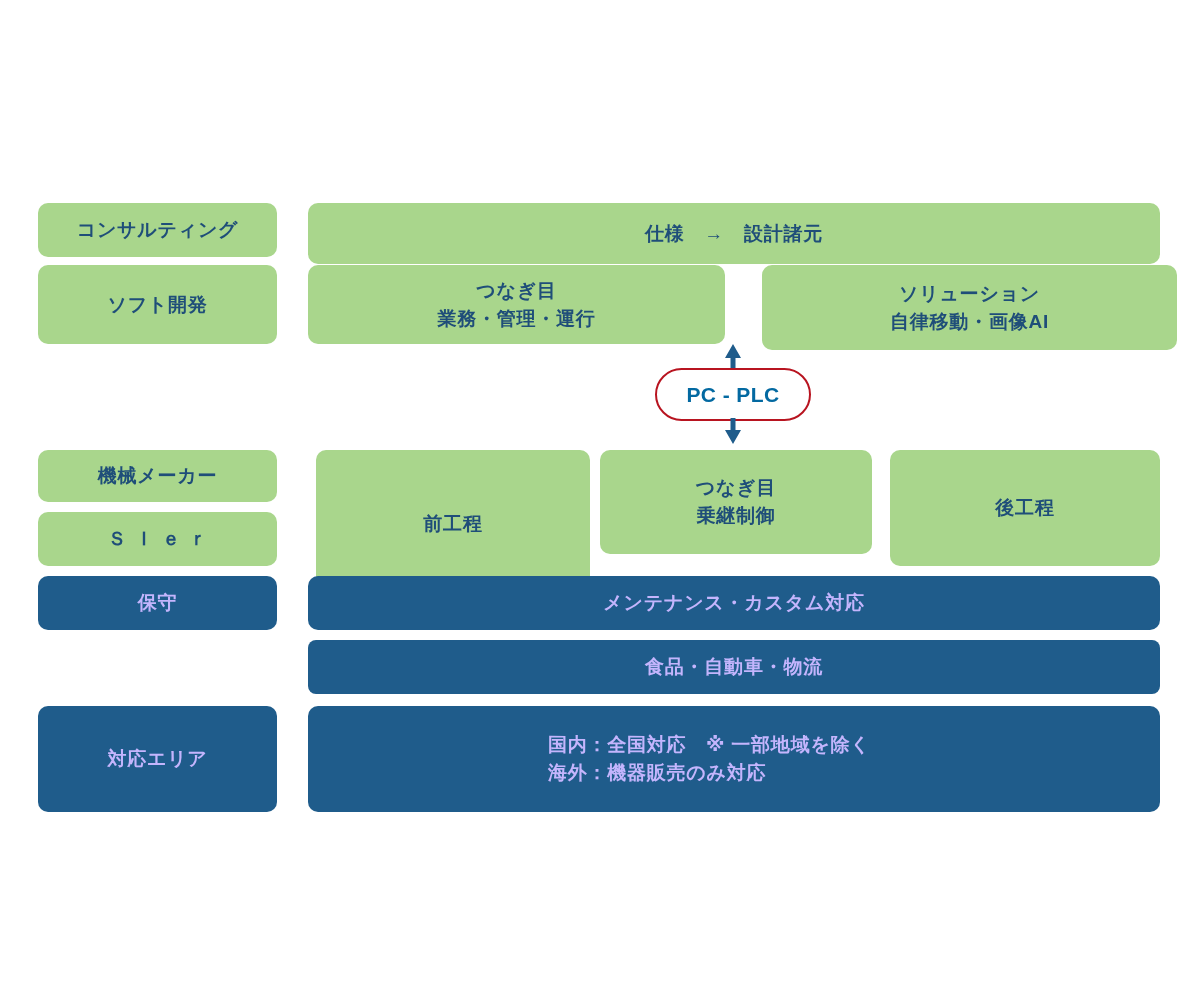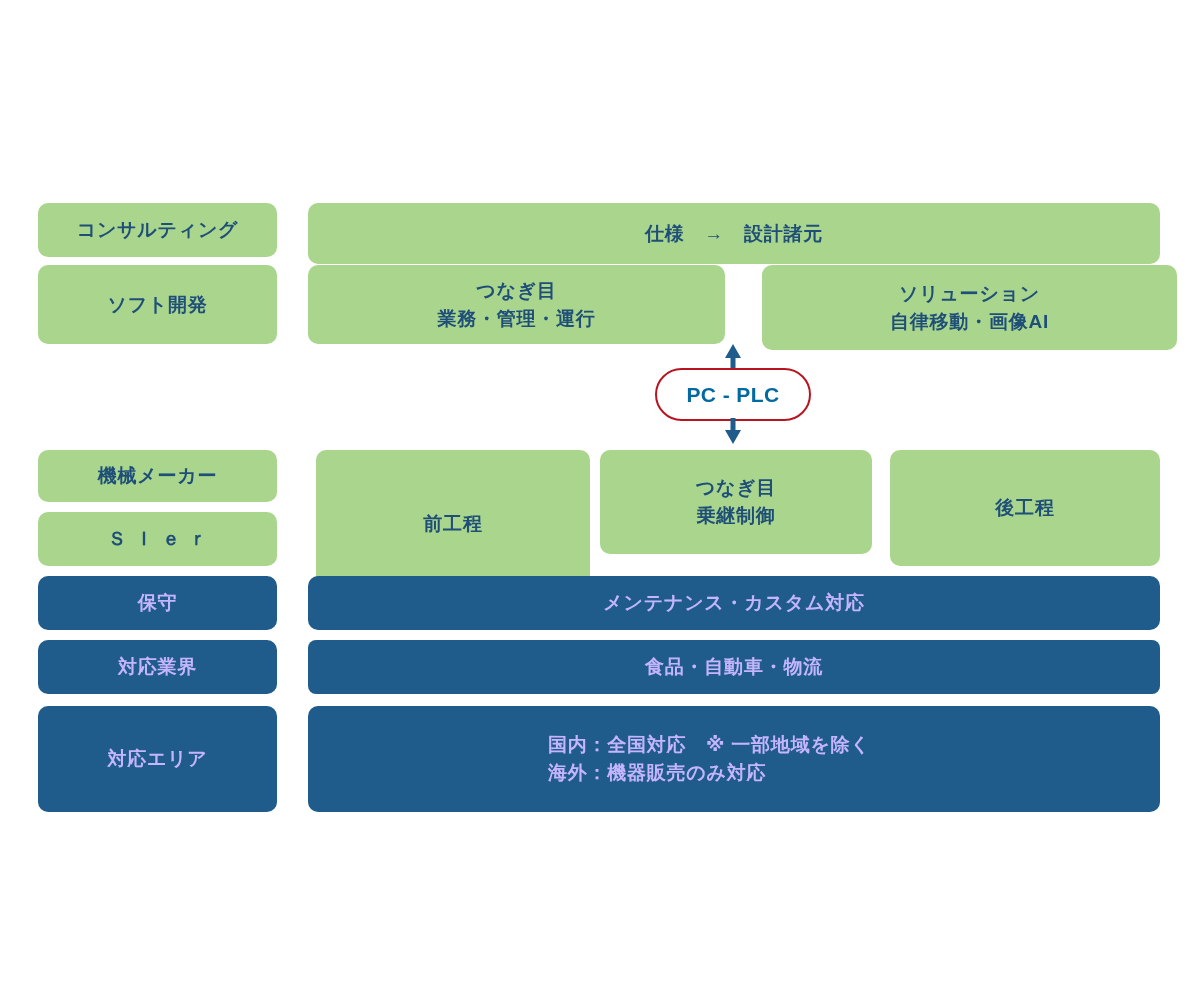--- a/index.html
+++ b/index.html
@@ -114,20 +114,19 @@
   <div class="box green lbl" style="left:38px; top:450px; width:239px; height:52px;">機械メーカー</div>
   <div class="box green lbl sier" style="left:38px; top:512px; width:239px; height:54px;">ＳＩｅｒ</div>
   <div class="box green cell" style="left:308px; top:450px; width:274px; height:148px;margin-left:8px;">前工程</div>
   <div class="box green cell two-line" style="left:600px; top:450px; width:272px; height:104px;">つなぎ目
 乗継制御</div>
   <div class="box green cell" style="left:890px; top:450px; width:270px; height:116px;">後工程</div>
 
   <div class="box blue lbl" style="left:38px; top:576px; width:239px; height:54px;">保守</div>
   <div class="box blue cell" style="left:308px; top:576px; width:852px; height:54px;">メンテナンス・カスタム対応</div>
 
-  <div class="box blue lbl" style="left:38px; top:640px; width:239px; height:54px;">対応業界</div>
   <div class="box blue cell" style="left:308px; top:640px; width:852px; height:54px;border-radius:8px;">食品・自動車・物流</div>
 
   <div class="box blue lbl" style="left:38px; top:706px; width:239px; height:106px;">対応エリア</div>
   <div class="box blue cell two-line left-align" style="left:308px; top:706px; width:852px; height:106px;">国内：全国対応　※ 一部地域を除く
 海外：機器販売のみ対応</div>
 
 </div>
 
 </body></html>

